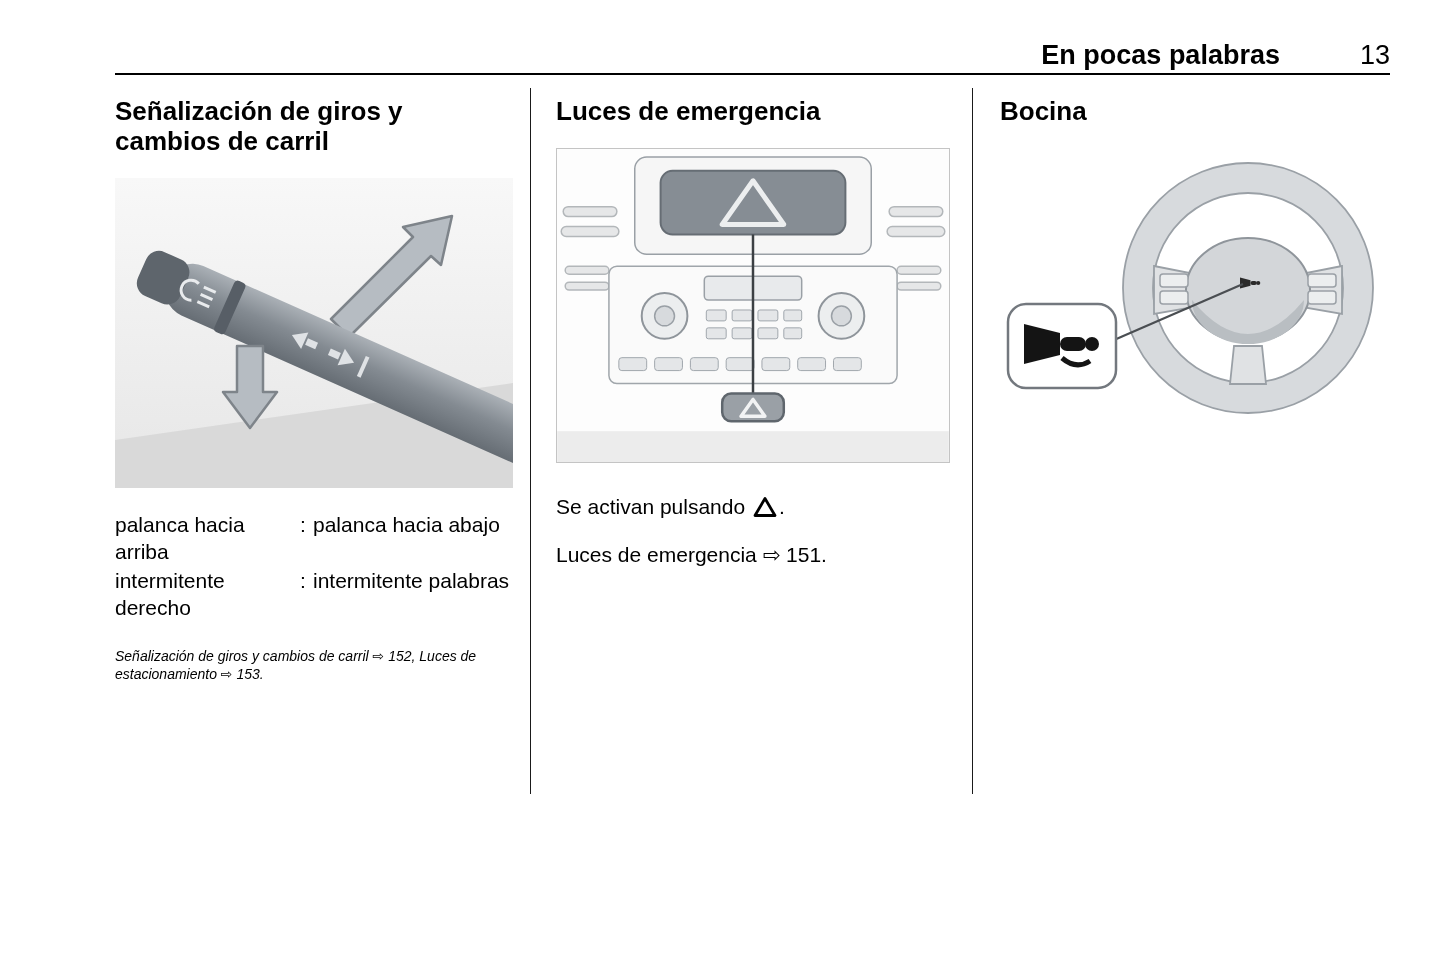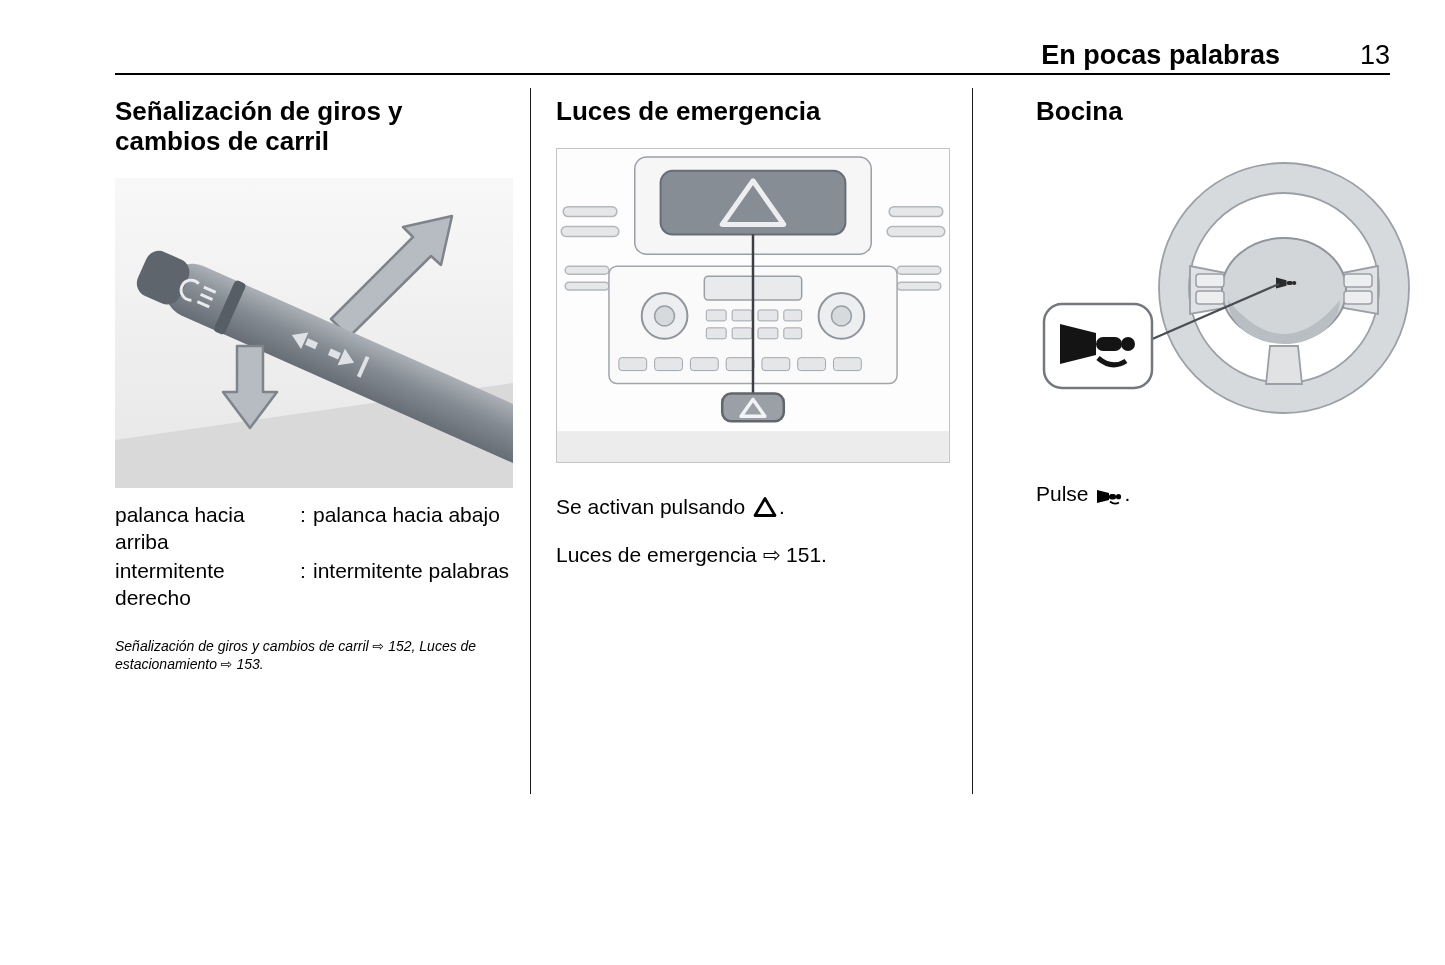--- a/index.html
+++ b/index.html
@@ -24,35 +24,35 @@
     position: absolute; top: 73px; left: 115px; width: 1275px;
     border-top: 2px solid #000;
   }
   .vdiv { position: absolute; top: 88px; height: 832px; width: 1px; background: #1a1a1a; }
   .vdiv1 { left: 530px; }
   .vdiv2 { left: 972px; }
 
   .col { position: absolute; top: 96px; }
   .col1 { left: 115px; width: 398px; }
   .col2 { left: 556px; width: 396px; }
-  .col3 { left: 1036px; width: 392px; }
+  .col3 { left: 1000px; width: 392px; }
 
   h2.colhead { font-size: 26px; font-weight: bold; margin: 0 0 22px 0; line-height: 1.16; }
 
   figure { margin: 0; }
   .fig1 svg { display:block; }
   .fig2 svg { display:block; border: 1px solid #c4c4c4; background:#fff; }
   .fig3 svg { display:block; }
 
   .dl {
     display: grid;
     grid-template-columns: 178px 20px 1fr;
     font-size: 21px;
     line-height: 1.26;
-    margin-top: 14px;
+    margin-top: 24px;
     row-gap: 3px;
   }
   .dl .colon { text-align: center; }
 
   .ref { font-size: 14px; line-height: 1.3; margin-top: 26px; font-style: italic; }
 
   .bodyline { font-size: 21px; line-height: 1.3; }
   .line1 { margin-top: 30px; }
   .line2 { margin-top: 10px; }
   .inline-icon { display: inline-block; vertical-align: -4px; margin: 0 2px; }
@@ -233,24 +233,15 @@
         <rect x="8" y="156" width="108" height="84" rx="18" fill="#ffffff" stroke="#73787e" stroke-width="2.5"></rect>
         <g>
           <polygon points="24,176 24,216 60,207 60,185" fill="#141414"></polygon>
           <rect x="60" y="189" width="26" height="14" rx="7" fill="#141414"></rect>
           <circle cx="92" cy="196" r="7" fill="#141414"></circle>
           <path d="M 62 210 q 14 12 28 3" fill="none" stroke="#141414" stroke-width="5"></path>
         </g>
       </svg>
     </figure>
 
-    <p class="bodyline line1">
-      <span>Pulse</span>
-      <svg class="inline-icon" width="26" height="17" viewBox="0 0 26 17">
-        <polygon points="1,2 1,15 13,12 13,5" fill="#000"></polygon>
-        <rect x="13" y="6" width="7" height="5.5" rx="2.5" fill="#000"></rect>
-        <circle cx="22.5" cy="8.7" r="2.6" fill="#000"></circle>
-        <path d="M 14 13.5 q 4.5 3.5 9 1" fill="none" stroke="#000" stroke-width="1.8"></path>
-      </svg><span>.</span>
-    </p>
   </section>
 
 </div>
 
 </body></html>

